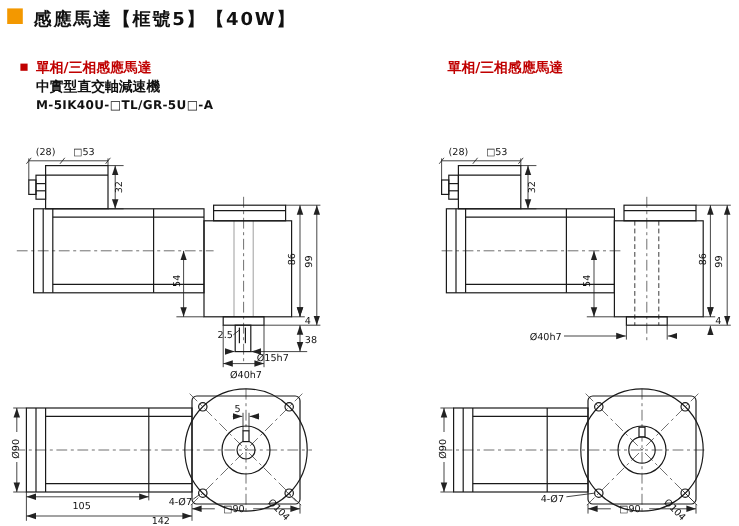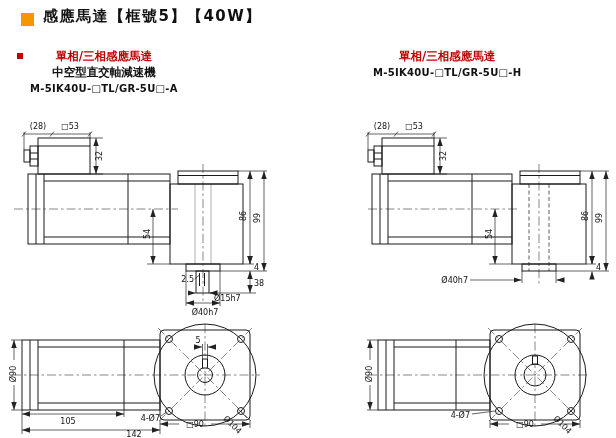--- a/index.html
+++ b/index.html
@@ -1,21 +1,21 @@
 <!DOCTYPE html>
 <html><head>
 <meta charset="utf-8">
 <style>
   html,body{margin:0;padding:0;}
   body{width:616px;height:438px;position:relative;background:#fff;
        font-family:"DejaVu Sans","Liberation Sans",sans-serif;overflow:hidden;color:#111;}
-  .hdr{position:absolute;left:6px;top:7px;display:flex;align-items:flex-end;gap:9px;margin-left:15px;}
+  .hdr{position:absolute;left:6px;top:7px;display:flex;align-items:flex-start;gap:9px;}
   .hdr .sq{width:13px;height:13px;background:#F39800;flex:none;}
   .hdr h1{margin:0;font-size:15px;font-weight:700;letter-spacing:1.5px;}
-  .info{position:absolute;font-size:11.5px;line-height:16px;font-weight:700;text-align:center;}
+  .info{position:absolute;font-size:11.5px;line-height:16px;font-weight:700;}
   .info .bullet{position:absolute;left:-13px;top:5px;width:6px;height:6px;background:#C00000;}
   .info .red{color:#C00000;}
   .info .model{font-size:10px;letter-spacing:.3px;margin-top:1px;}
   svg{position:absolute;overflow:visible;}
   .ol *{stroke:#1a1a1a;stroke-width:1;fill:none;}
   .thin *{stroke:#8a8a8a;stroke-width:.7;fill:none;}
   .cl *{stroke:#555;stroke-width:.7;fill:none;stroke-dasharray:9 3 2.5 3;}
   .hid *{stroke:#333;stroke-width:.8;fill:none;stroke-dasharray:4 2.5;}
   .dm line{stroke:#222;stroke-width:.7;fill:none;}
   .dm text{font-size:8px;fill:#111;stroke:none;}
@@ -26,27 +26,26 @@
 <div class="page">
 
   <header class="hdr">
     <span class="sq"></span>
     <h1>感應馬達【框號5】【40W】</h1>
   </header>
 
   <section class="info" style="left:30px;top:48px;">
     <span class="bullet"></span>
     <div class="red">單相/三相感應馬達</div>
-    <div>中空型直交軸減速機</div>
+    <div>中實型直交軸減速機</div>
     <div class="model">M-5IK40U-□TL/GR-5U□-A</div>
   </section>
 
   <section class="info" style="left:373px;top:48px;">
     <div class="red">單相/三相感應馬達</div>
-    <div class="model">M-5IK40U-□TL/GR-5U□-H</div>
   </section>
 
   <svg style="left:8px;top:120px;" width="260" height="198" viewBox="0 0 260 198">
     <defs>
       <marker id="a1" viewBox="0 0 8 8" refX="8" refY="4" markerWidth="8" markerHeight="8" orient="auto-start-reverse" markerUnits="userSpaceOnUse">
         <path d="M0,1.3 L8,4 L0,6.7 Z" fill="#222"></path>
       </marker>
     </defs>
     <g class="cl">
       <line x1="6" y1="89" x2="170" y2="89"></line>

